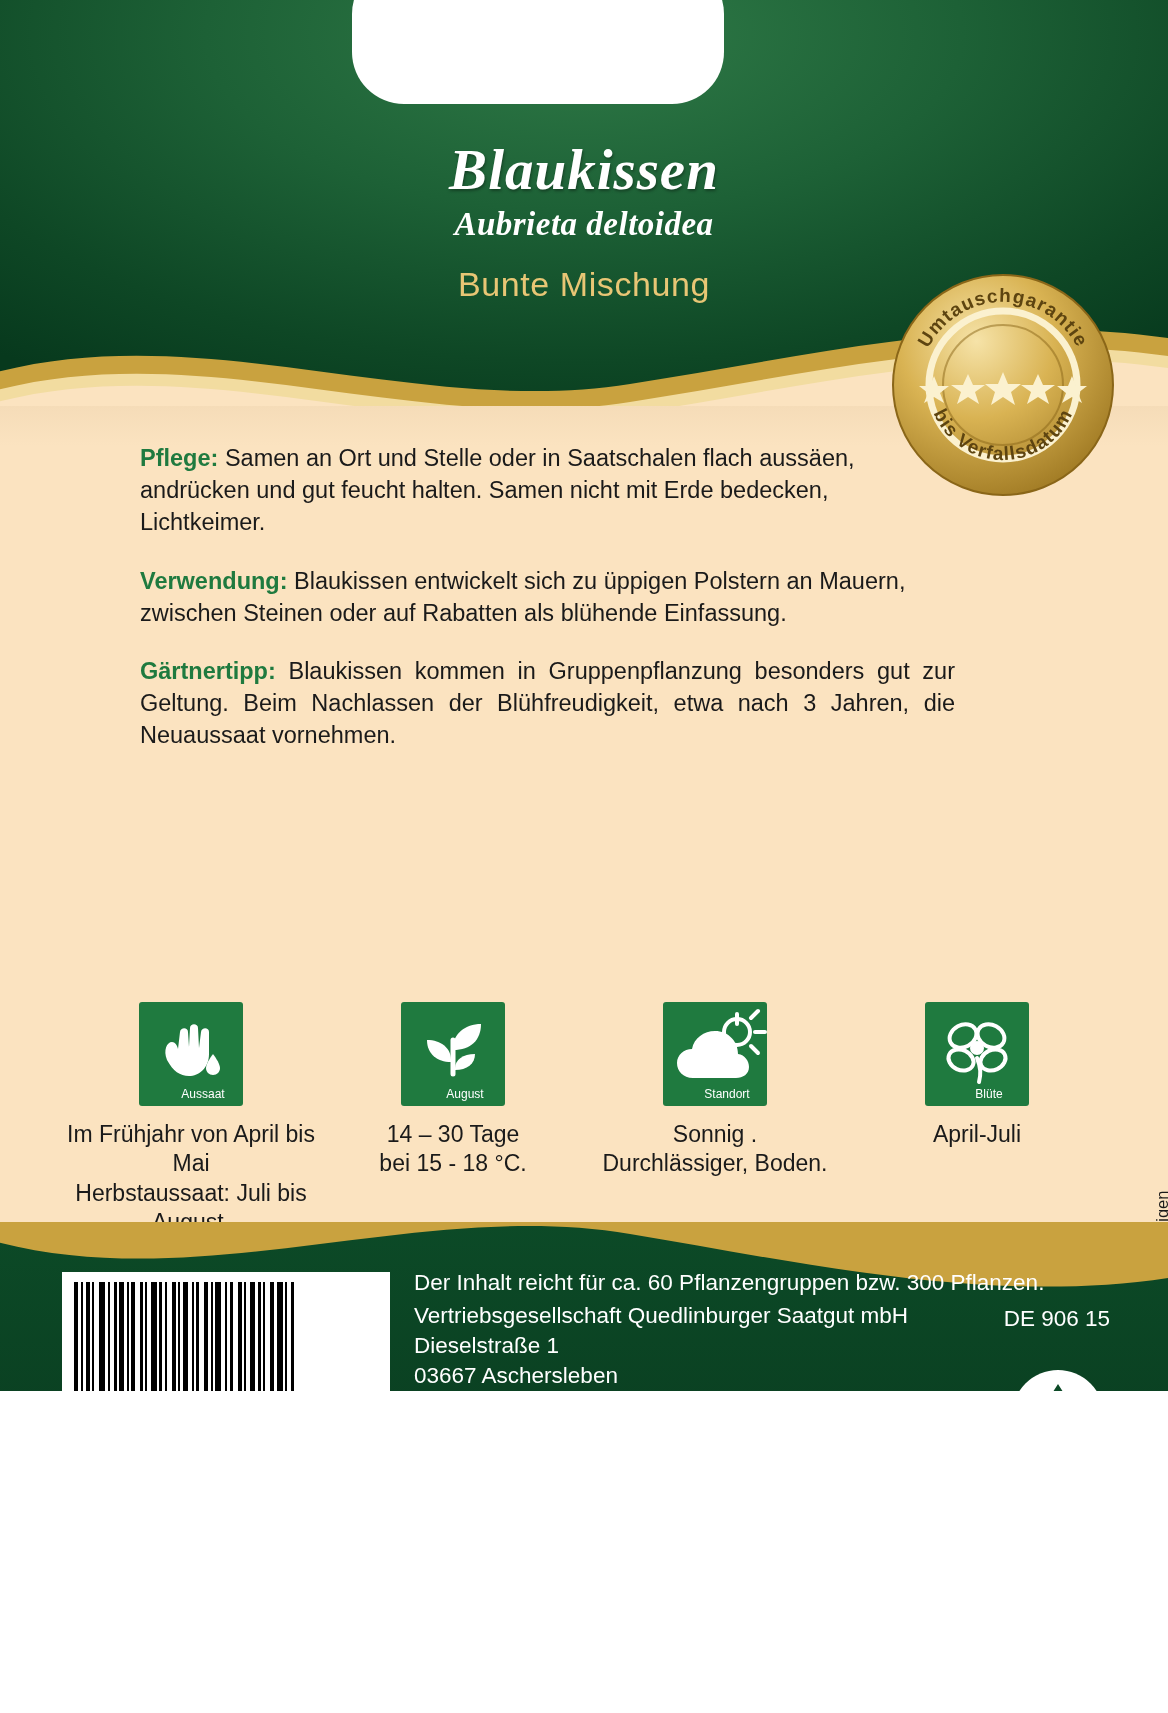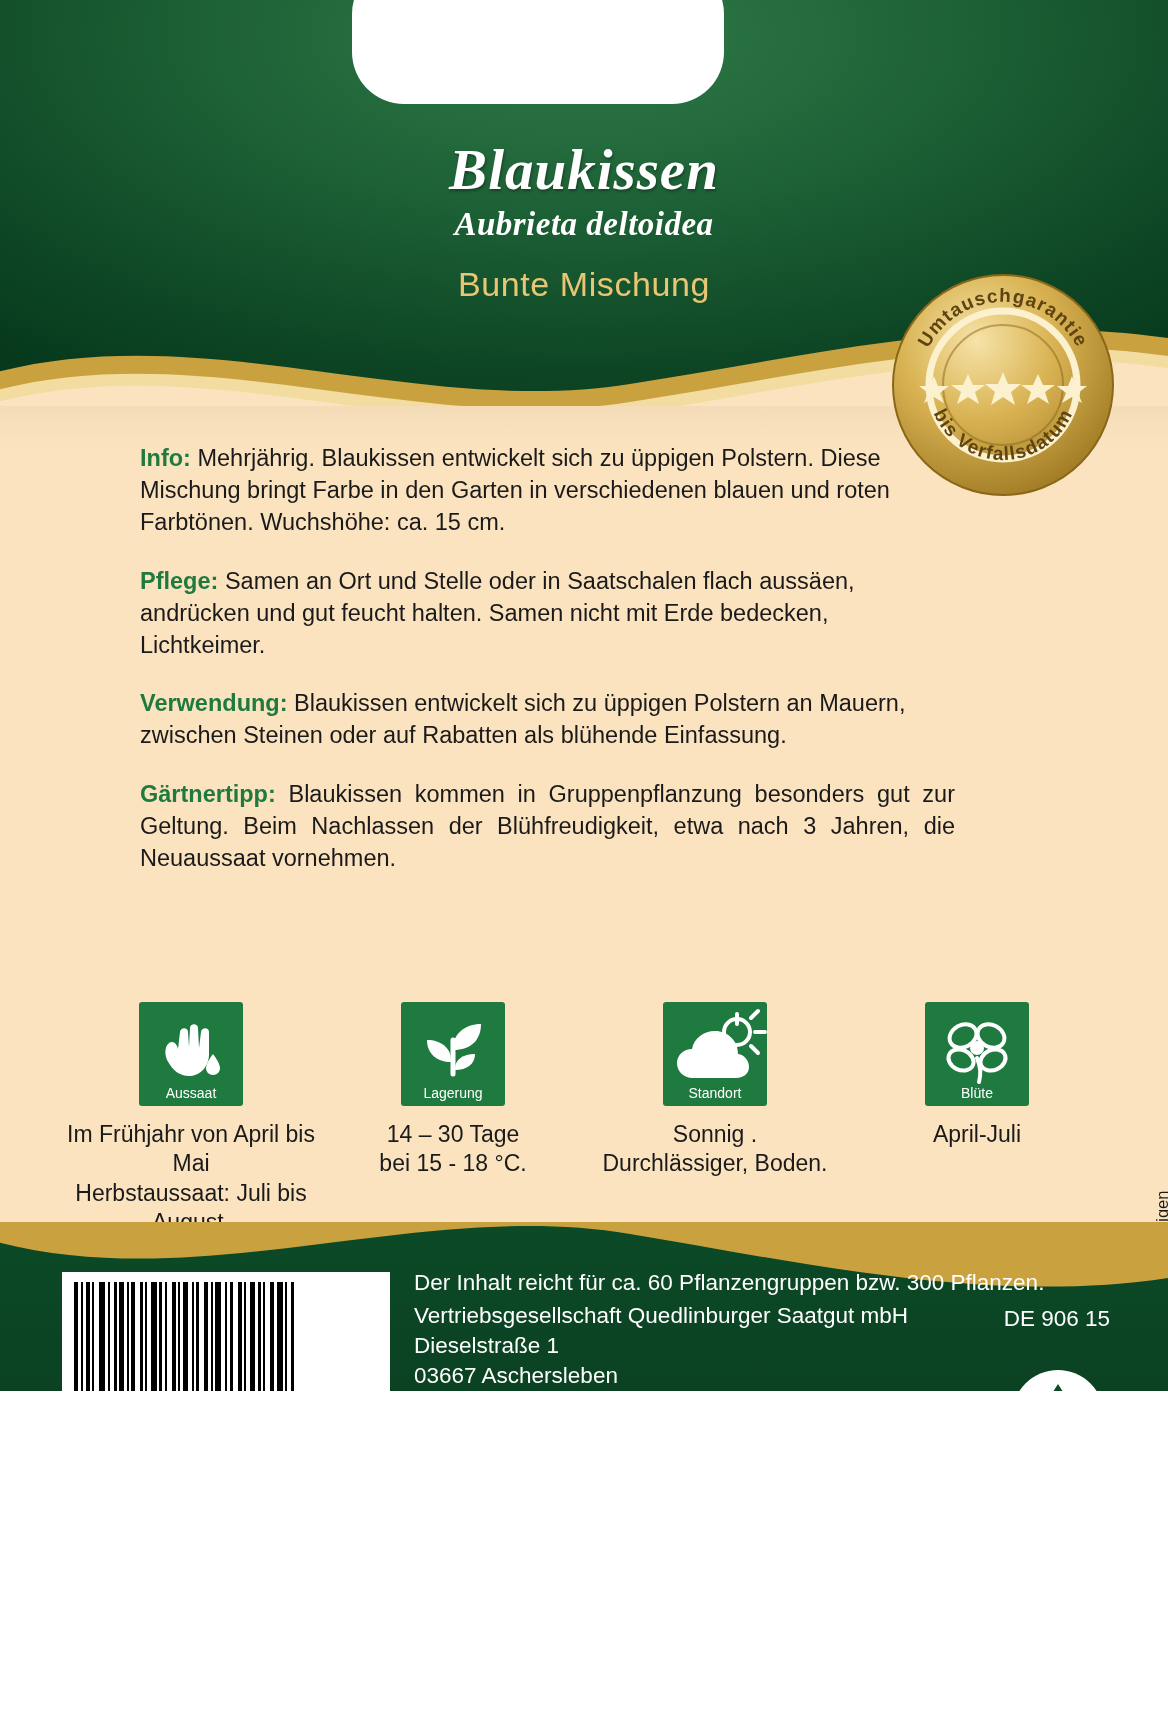--- a/index.html
+++ b/index.html
@@ -138,25 +138,25 @@
   .icon-box {
     width: 104px; height: 104px;
     margin: 0 auto;
     background: #1f7a3f;
     border-radius: 3px;
     position: relative;
     overflow: hidden;
   }
   .icon-caption {
     position: absolute;
-    left: 0; bottom: 5px;
+    left: 12px; bottom: 5px;
     width: 100%;
     text-align: center;
     color: #ffffff;
-    font-size: 14px;
+    font-size: 12px;
   }
   .icon-sub {
     margin-top: 14px;
     font-size: 23px;
     color: #1a1a1a;
     line-height: 1.28;
   }
 
   
   .bottom-green {
@@ -271,23 +271,20 @@
       <polygon points="148,102 153,113 165,113 155,120 159,132 148,125 137,132 141,120 131,113 143,113"></polygon>
       <polygon points="182,104 186,114 197,114 188,121 192,131 182,125 172,131 176,121 167,114 178,114"></polygon>
     </g>
   </svg>
 
   <div class="cream">
     <div class="cream-top-fade"></div>
 
     <div class="body-text">
       <div class="para">
-        <span class="lbl">Info:</span><span> Mehrjährig. Blaukissen entwickelt sich zu üppigen Polstern. Diese Mischung bringt Farbe in den Garten in verschiedenen blauen und roten Farbtönen.  Wuchshöhe: ca. 15 cm.</span>
-      </div>
-      <div class="para">
         <span class="lbl">Pflege:</span><span> Samen an Ort und Stelle oder in Saatschalen flach aussäen, andrücken und gut feucht halten. Samen nicht mit Erde bedecken, Lichtkeimer.</span>
       </div>
       <div class="para">
         <span class="lbl">Verwendung:</span><span> Blaukissen entwickelt sich zu üppigen Polstern an Mauern, zwischen Steinen oder auf Rabatten als blühende Einfassung.</span>
       </div>
       <div class="para last justify">
         <span class="lbl">Gärtnertipp:</span><span> Blaukissen kommen in Gruppenpflanzung besonders gut zur Geltung. Beim Nachlassen der Blühfreudigkeit, etwa nach 3 Jahren, die Neuaussaat vornehmen.</span>
       </div>
     </div>
 
@@ -313,21 +310,21 @@
       </div>
 
       <div class="icon-col">
         <div class="icon-box">
           <svg viewBox="0 0 104 104" width="104" height="104">
             <path d="M52 72 L52 38" stroke="#ffffff" stroke-width="5" fill="none" stroke-linecap="round"></path>
             <path d="M52 46 C52 32 64 22 80 22 C80 38 70 48 52 48 Z" fill="#ffffff"></path>
             <path d="M50 58 C50 46 40 38 26 38 C26 52 36 60 50 60 Z" fill="#ffffff"></path>
             <path d="M54 66 C54 58 62 52 74 52 C74 62 66 68 54 68 Z" fill="#ffffff"></path>
           </svg>
-          <div class="icon-caption">Lagerung</div>
+          <div class="icon-caption">August</div>
         </div>
         <div class="icon-sub">
           <div>14 – 30 Tage</div>
           <div>bei 15 - 18 °C.</div>
         </div>
       </div>
 
       <div class="icon-col">
         <div class="icon-box">
           <svg viewBox="0 0 104 104" width="104" height="104">

